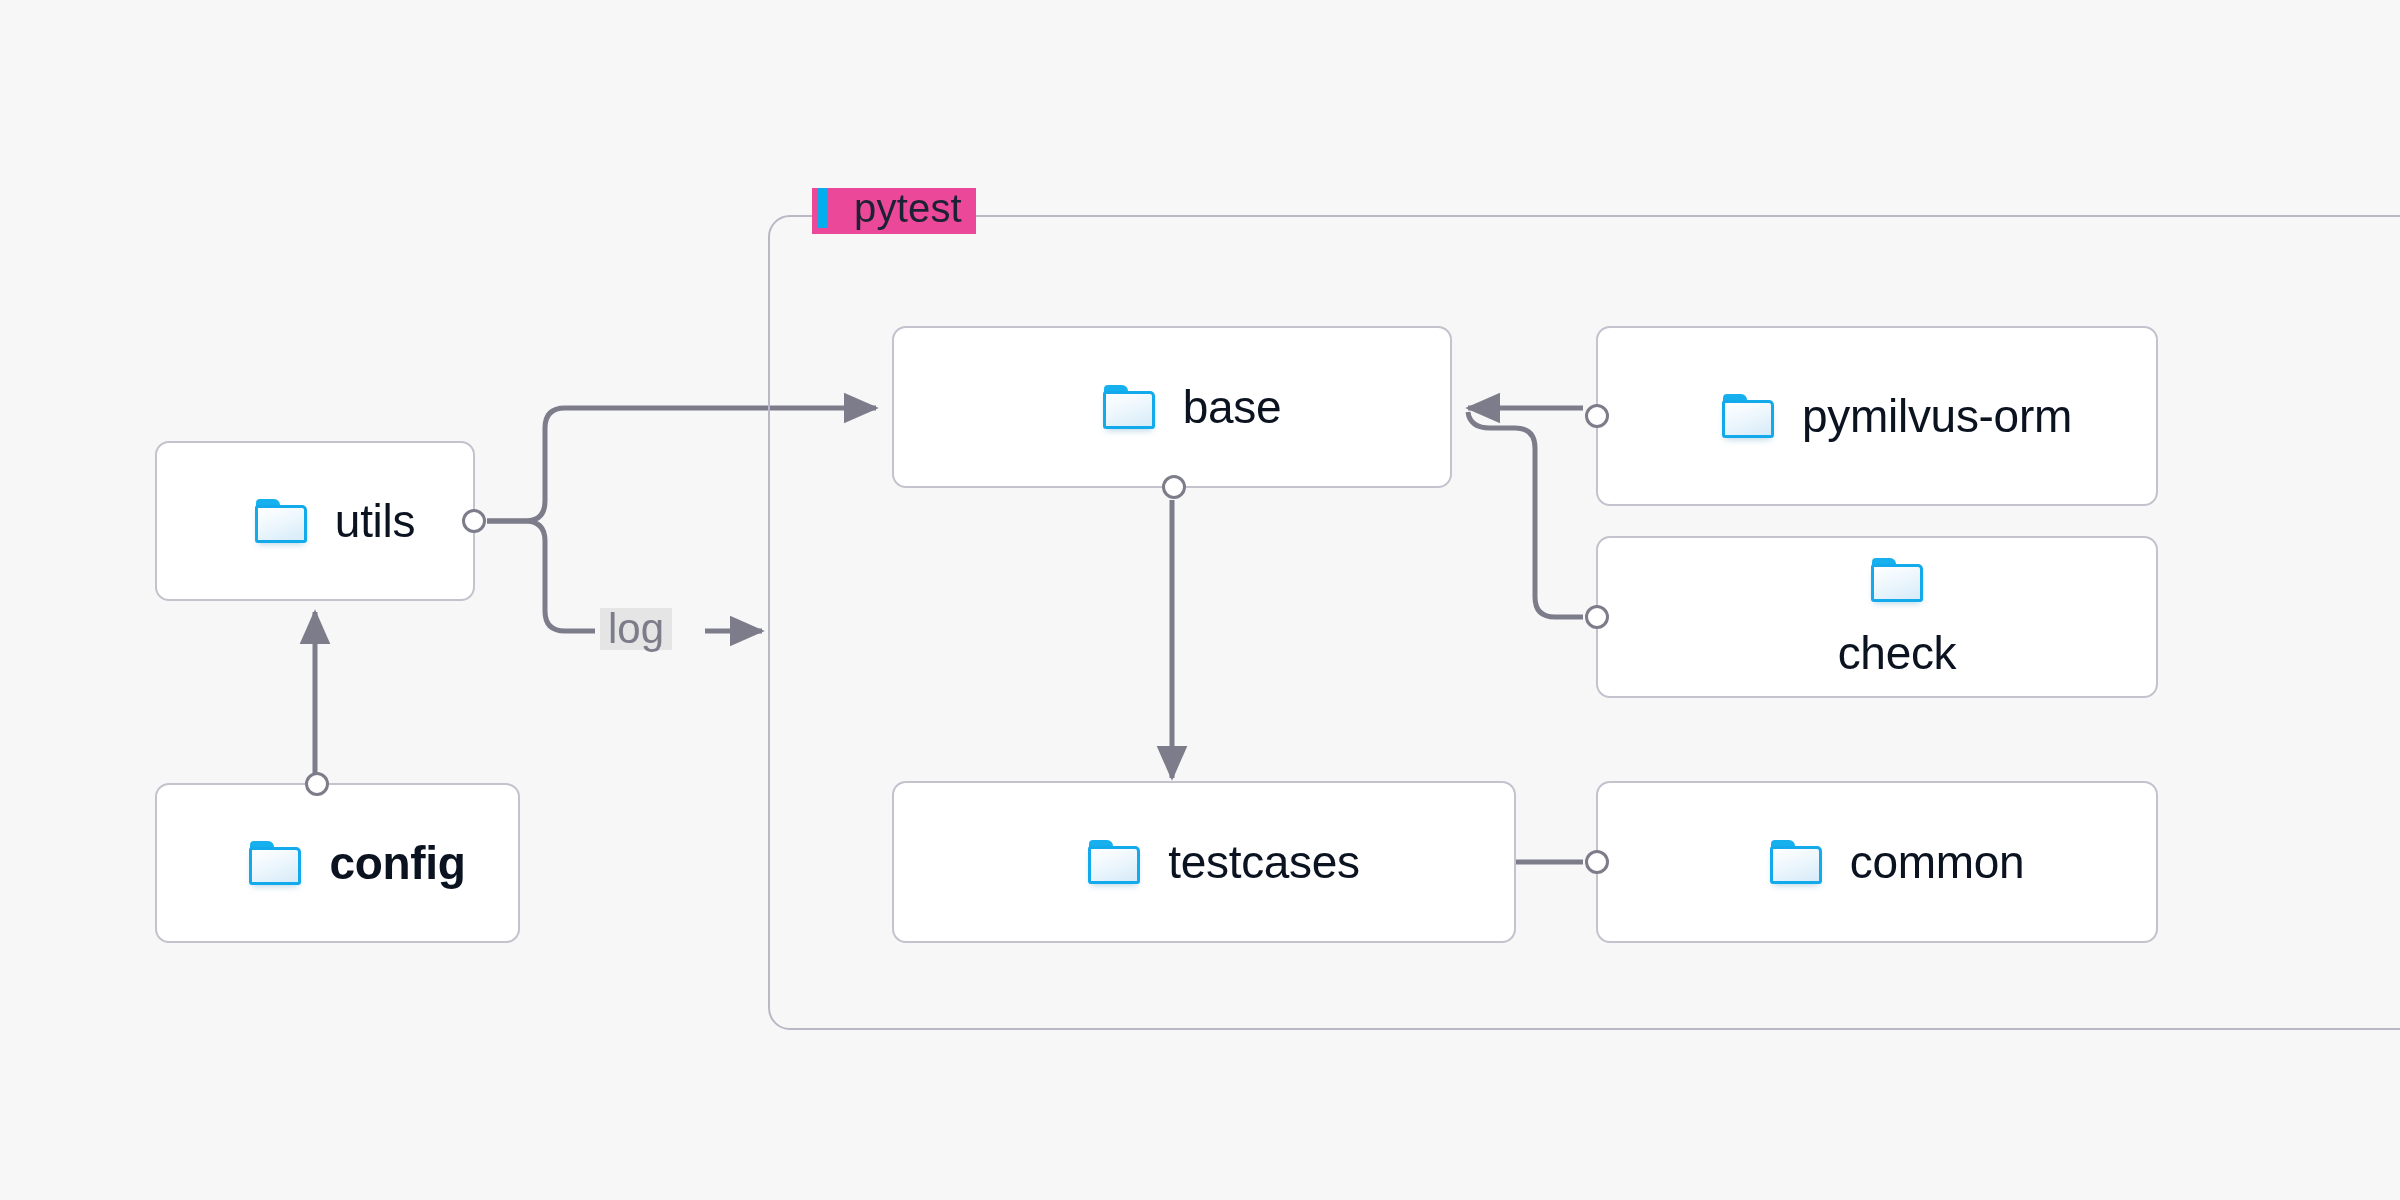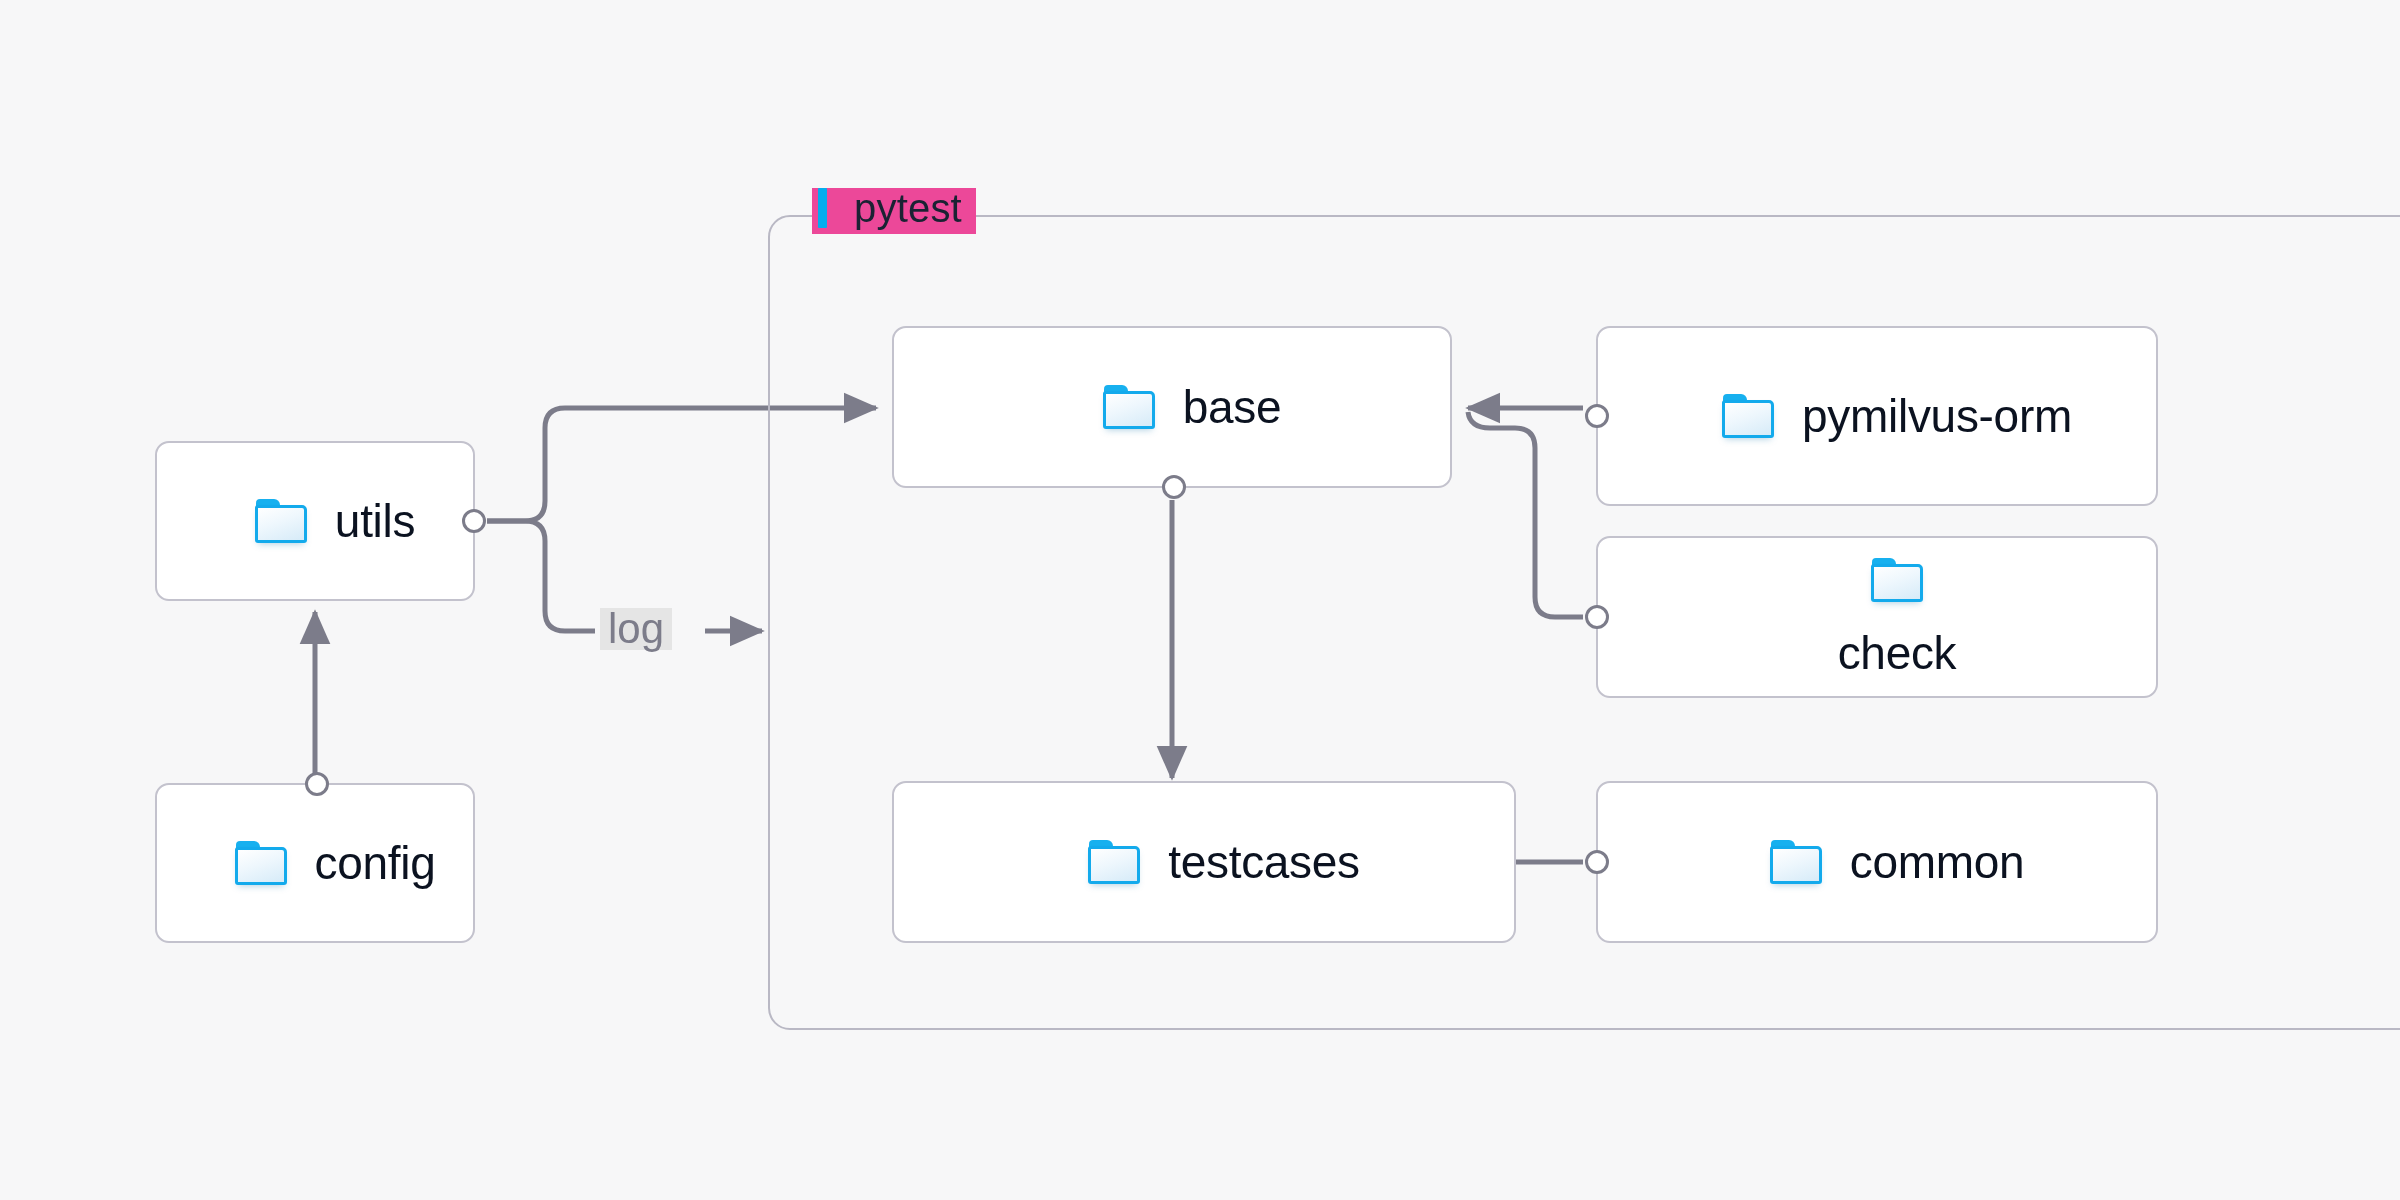--- a/index.html
+++ b/index.html
@@ -167,21 +167,21 @@
 
   <div class="node" style="left:155px; top:441px; width:320px; height:160px;">
     <span class="folder-icon">
       <span class="tab"></span>
         <span class="body"></span>
     </span>
     <span class="node-label">utils</span>
     <span class="port" style="right:-13px; top:50%; margin-top:-12px;"></span>
   </div>
 
-  <div class="node" style="left:155px; top:783px; width:320px; height:160px;">
+  <div class="node" style="left:155px; top:783px; width:365px; height:160px;font-weight:bold;">
     <span class="folder-icon">
       <span class="tab"></span>
         <span class="body"></span>
     </span>
     <span class="node-label">config</span>
     <span class="port" style="left:148px; top:-13px;"></span>
   </div>
 
   <div class="node" style="left:892px; top:326px; width:560px; height:162px;">
     <span class="folder-icon">

